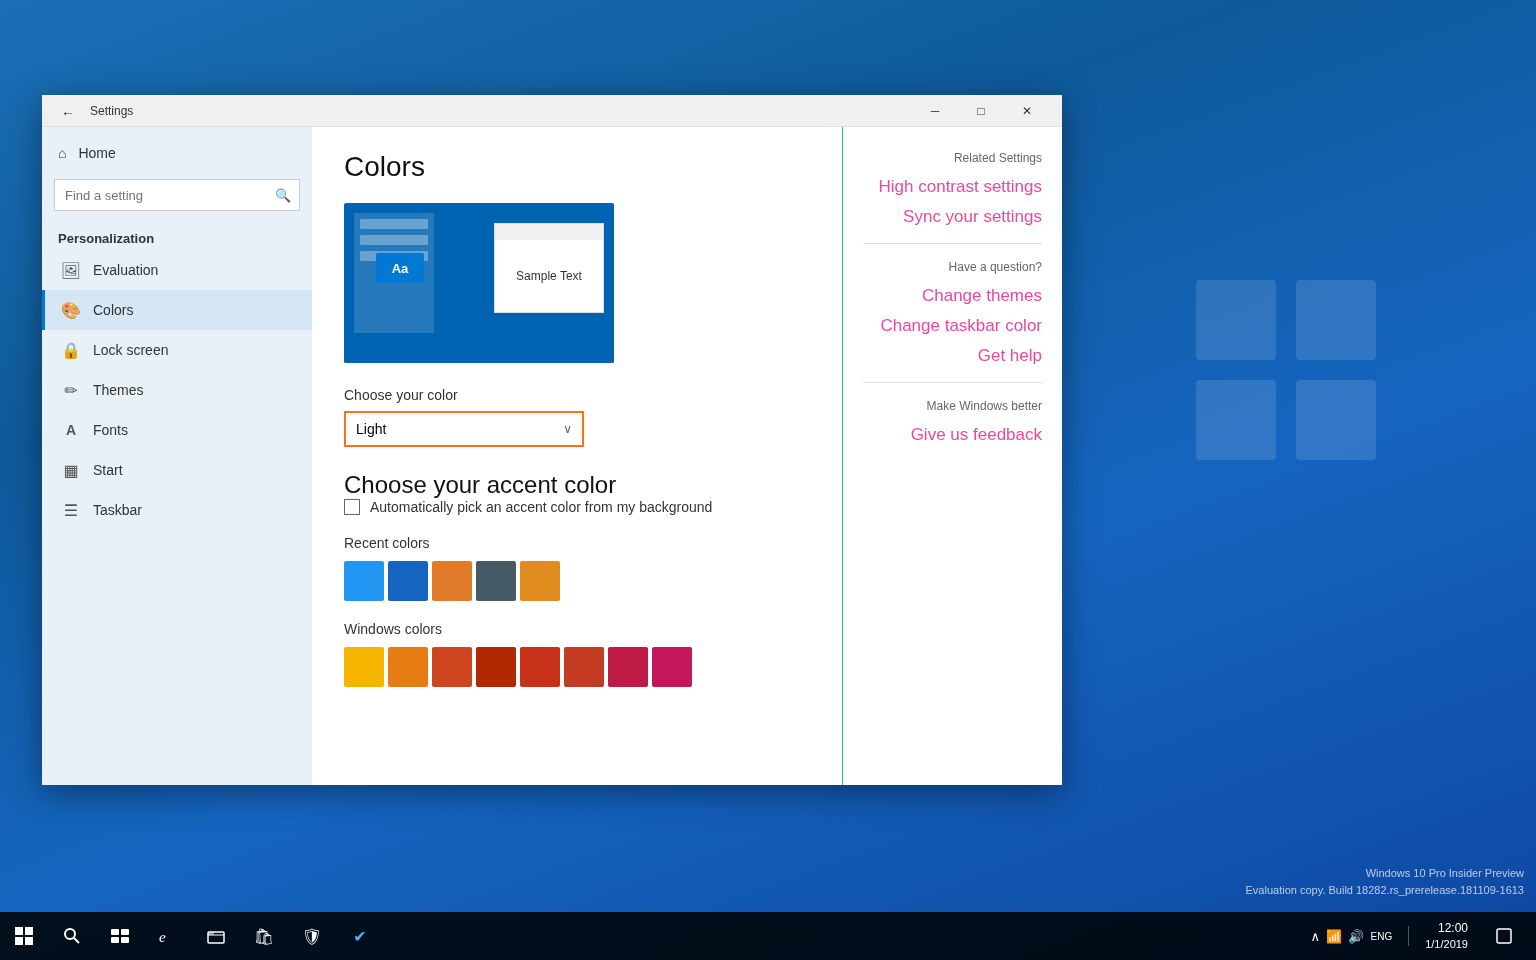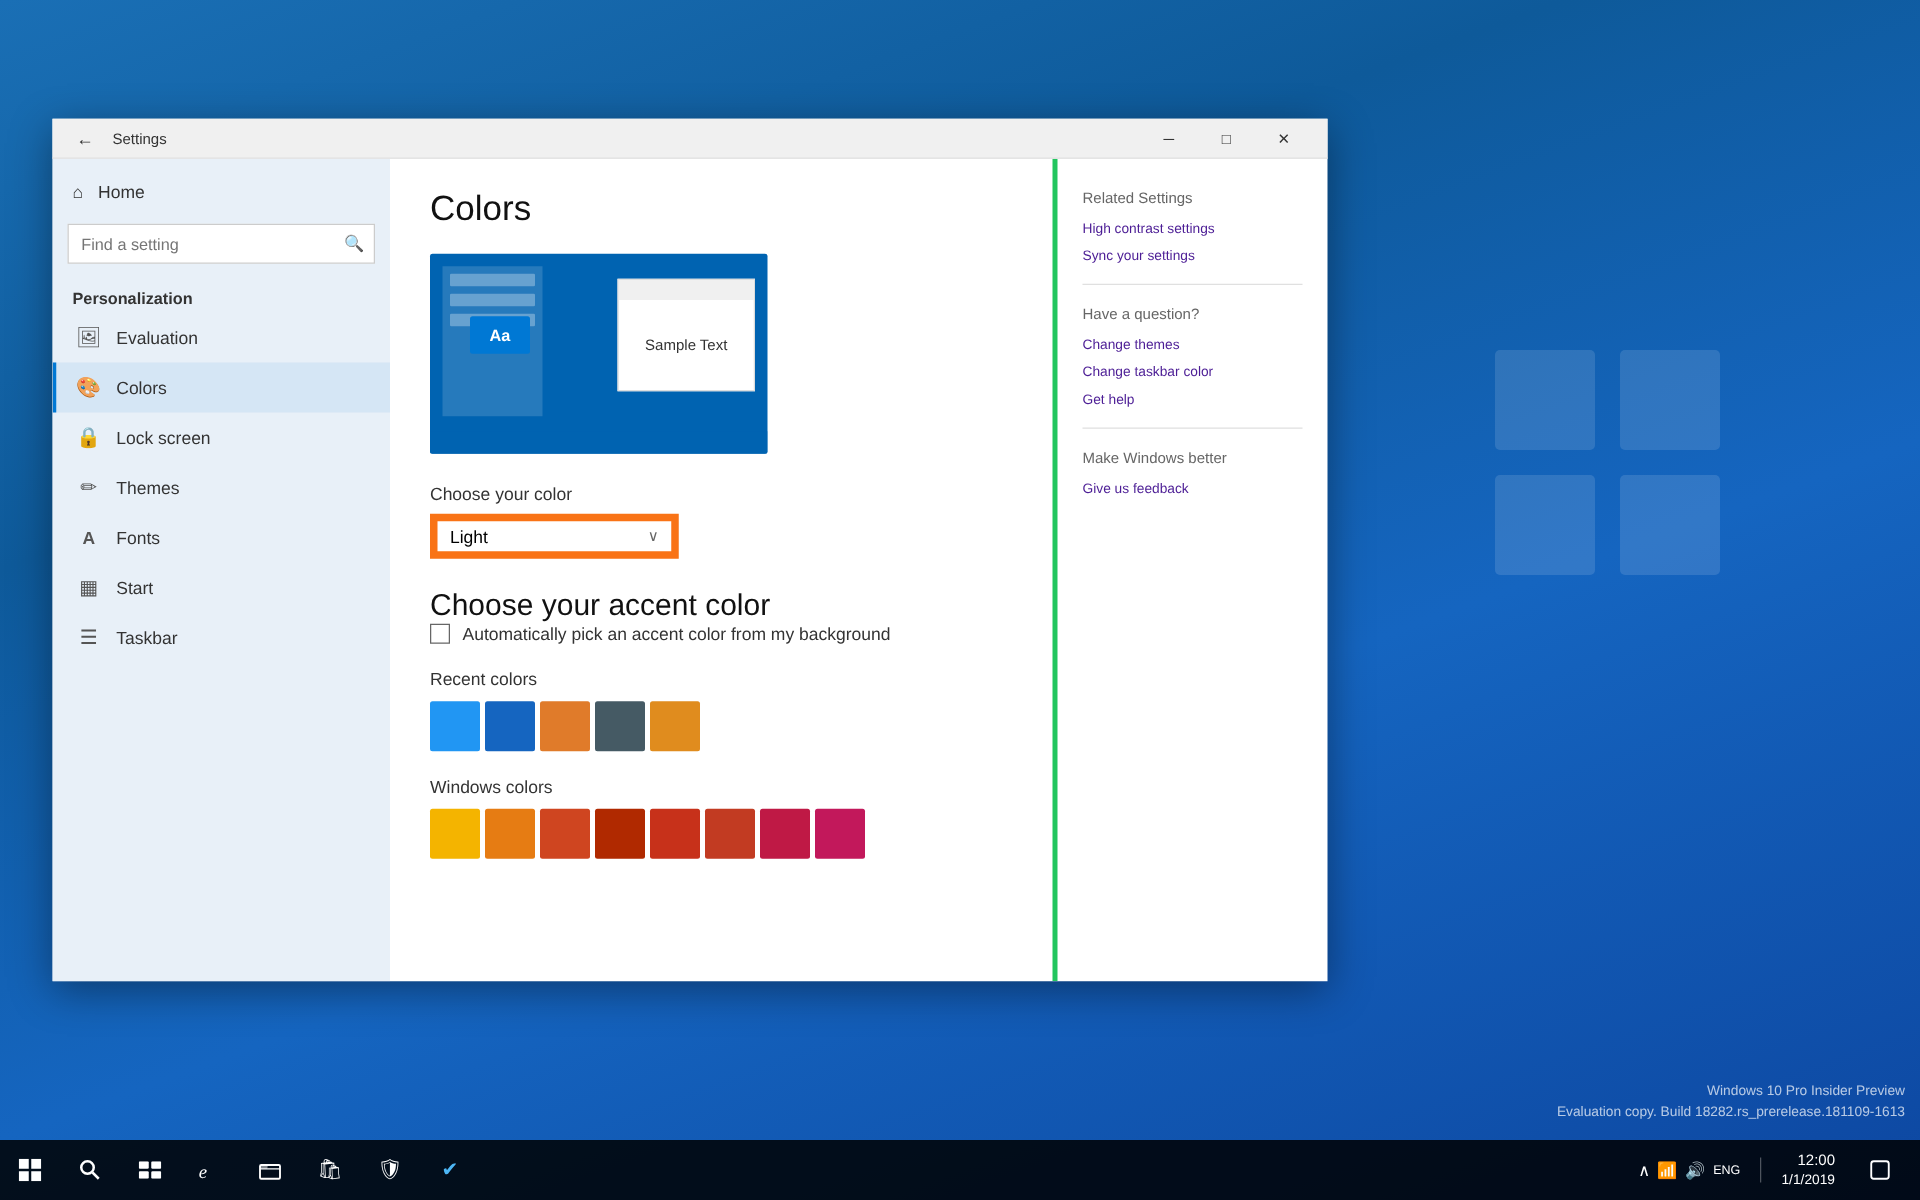--- a/index.html
+++ b/index.html
@@ -305,23 +305,23 @@
     
     .section-label {
       font-size: 14px;
       color: #333;
       margin-bottom: 8px;
     }
     .dropdown-select {
       display: flex;
       align-items: center;
       justify-content: space-between;
-      width: 199px;
+      width: 240px;
       height: 36px;
-      border: 6px solid #f97316;
+      border: 2px solid #f97316;
       padding: 0 10px;
       background: white;
       font-size: 14px;
       cursor: pointer;
       margin-bottom: 24px;
     }
     .dropdown-arrow {
       font-size: 12px;
       color: #666;
     }
@@ -396,31 +396,32 @@
       height: 40px;
       cursor: pointer;
       border-radius: 2px;
     }
 
     
     .right-panel {
       width: 220px;
       padding: 24px 20px;
       flex-shrink: 0;
-      border-left: 4px solid #22c55e;
+      border-left: 1px solid #22c55e;
+      text-align: right;
     }
     .related-title {
       font-size: 12px;
       color: #666;
       margin-bottom: 12px;
     }
     .related-link {
       display: block;
-      font-size: 11px;
-      color: #4c1d95;
+      font-size: 17px;
+      color: #ec4899;
       text-decoration: none;
       margin-bottom: 10px;
       cursor: pointer;
     }
     .section-divider {
       height: 1px;
       background: #e0e0e0;
       margin: 16px 0;
     }
     .question-title {

